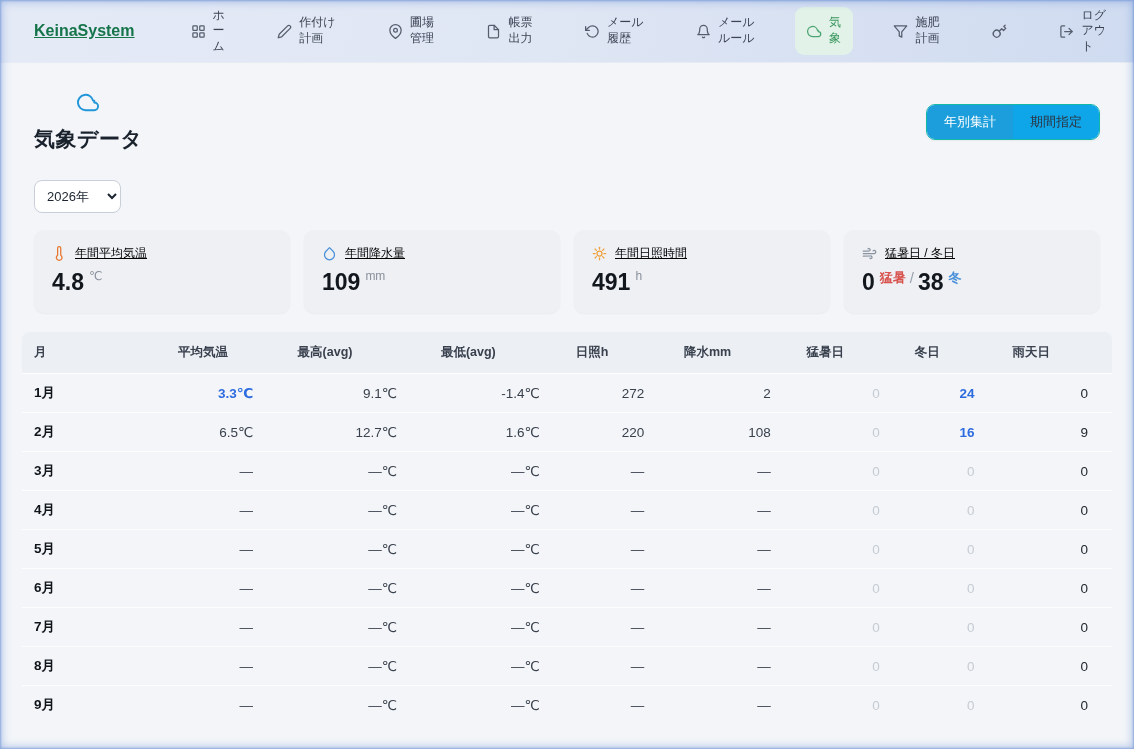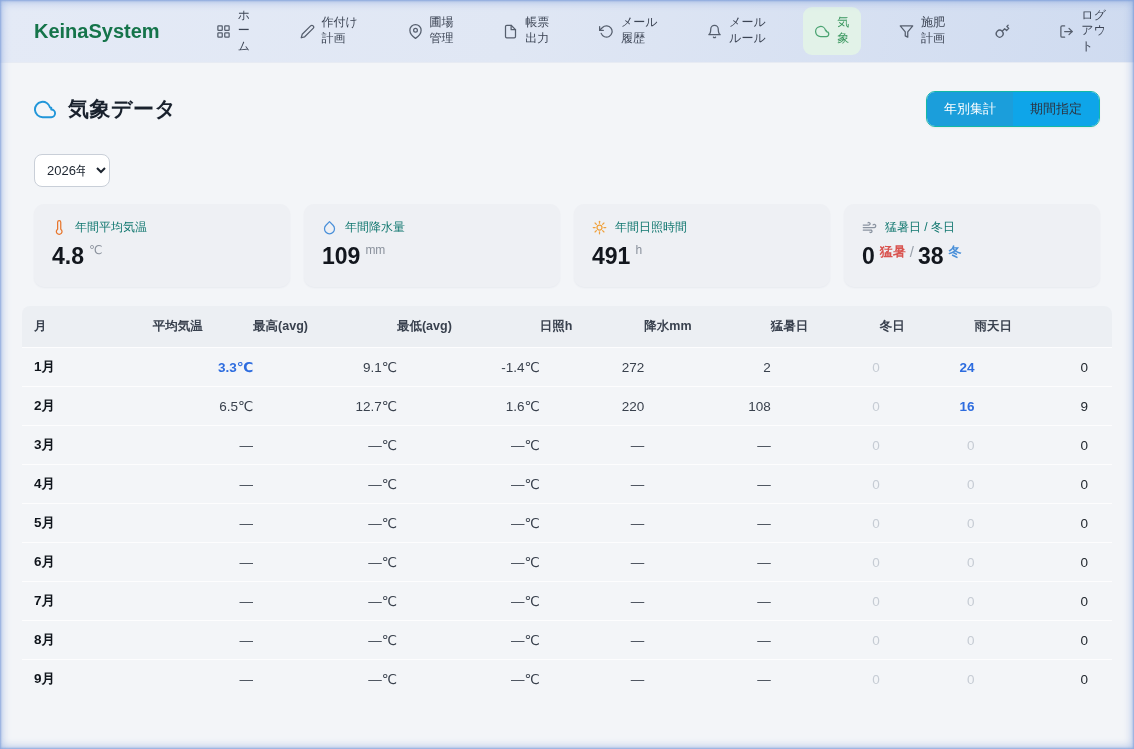--- a/index.html
+++ b/index.html
@@ -16,60 +16,60 @@
     box-shadow: inset 0 0 9px 2px rgba(123,159,219,.55), inset 0 0 2px 1px rgba(96,134,206,.6);
   }
 
   
   .navbar {
     height: 63px; display: flex; align-items: center;
     padding: 0 16px 0 34px;
     background: linear-gradient(100deg, #e4eaf6 0%, #e0e7f4 45%, #cfdbf0 100%);
     border-bottom: 1px solid #e7ebf3;
   }
-  .brand { font-size: 20px; font-weight: bold; color: #15744a; flex: 0 0 auto; }
+  .brand { font-size: 16px; font-weight: bold; color: #15744a; flex: 0 0 auto; text-decoration: underline; }
   .nav-items { flex: 1; display: flex; align-items: center; justify-content: space-between; margin-left: 44px; }
   .nav-item {
     display: flex; align-items: center; gap: 7px;
     padding: 8px 12px; border-radius: 9px;
     font-size: 12px; color: #3c4454; cursor: pointer; line-height: 1.3;
   }
   .nav-item .icn { color: #555e6d; }
   .nav-item.active { background: #e2f2e8; color: #3a975f; }
   .nav-item.active .icn { color: #4aa371; }
   .nav-label { white-space: pre-line; }
   .icn { display: inline-flex; flex: 0 0 auto; }
   .icn svg { display: block; }
 
   
   .main { padding: 0 34px; }
   .title-row { display: flex; align-items: center; justify-content: space-between; margin-top: 28px; }
-  .page-title { display: flex; align-items: center; gap: 11px; }
+  .page-title { display: flex; align-items: center; gap: 11px; flex-direction: column; }
   .page-title .icn { color: #2196d9; }
   .page-title h1 { font-size: 21px; font-weight: bold; color: #19212d; letter-spacing: .5px; }
   .toggle-group {
     display: flex; border: 1px solid #14b8a6; border-radius: 9px; overflow: hidden;
     background: #fff; box-shadow: 0 1px 2px rgba(30,50,90,.06);
   }
   .toggle-btn { padding: 8px 17px; font-size: 13px; color: #2c3543; background: #0ea5e9; border: none; cursor: pointer; }
   .toggle-btn.active { background: #1b9edb; color: #fff; }
 
   .year-select {
-    margin-top: 27px; padding: 7px 8px; width: 76px;
+    margin-top: 27px; padding: 7px 8px; width: 87px;
     font-size: 13px; color: #1c242f; font-family: inherit;
     background: #fff; border: 1px solid #c9cfd8; border-radius: 8px;
   }
 
   
   .cards { display: flex; gap: 14px; margin-top: 17px; }
   .card {
     flex: 1; background: #eef0f4; border-radius: 10px;
     padding: 15px 18px 17px; box-shadow: 0 1px 2px rgba(25,40,70,.05);
   }
-  .card-head { display: flex; align-items: center; gap: 8px; font-size: 12px; color: #0f766e; }
+  .card-head { display: flex; align-items: center; gap: 8px; font-size: 12px; color: #000000; text-decoration: underline; }
   .card-value { margin-top: 7px; display: flex; align-items: flex-start; }
   .num  { font-size: 23px; font-weight: bold; color: #12161d; }
   .unit { font-size: 12px; color: #8a919c; margin-left: 5px; }
   .hot  { font-size: 13px; font-weight: bold; color: #d9534f; margin-left: 5px; }
   .cold { font-size: 13px; font-weight: bold; color: #4a90d9; margin-left: 5px; }
   .sep  { font-size: 15px; color: #9aa1ab; margin: 0 4px; }
 
   
   .tabs { display: flex; margin-top: 27px; border-bottom: 2px solid #e3e6eb; }
   .tab { padding: 9px 17px 11px; font-size: 13.5px; color: #5d6674; cursor: pointer; position: relative; }
@@ -77,21 +77,21 @@
   .tab.active::after {
     content: ""; position: absolute; left: 6px; right: 6px; bottom: -2px;
     height: 3px; background: #1f97d3; border-radius: 2px;
   }
 
   
   .table-wrap { margin: 19px -12px 0; }
   table { width: 100%; border-collapse: collapse; }
   thead th {
     background: #eceff3; font-size: 12.5px; font-weight: bold; color: #39414e;
-    padding: 12px 0; text-align: left;
+    padding: 12px 0; text-align: center;
   }
   thead th:first-child { text-align: left; padding-left: 12px; border-top-left-radius: 8px; }
   thead th:last-child  { padding-right: 24px; border-top-right-radius: 8px; }
   tbody td {
     background: #f3f5f8; font-size: 13.5px; color: #39414d;
     padding: 10px 0; text-align: right; border-top: 1px solid #fdfdfe;
   }
   tbody td:first-child { text-align: left; font-weight: bold; color: #10151c; padding-left: 12px; }
   tbody td:last-child  { padding-right: 24px; color: #22282f; }
   td.blue  { color: #2d6cdf; font-weight: bold; }

